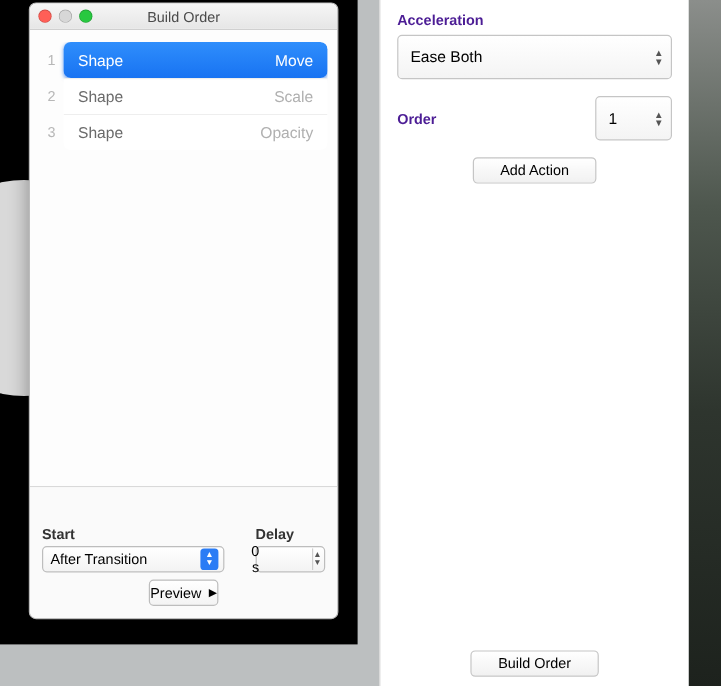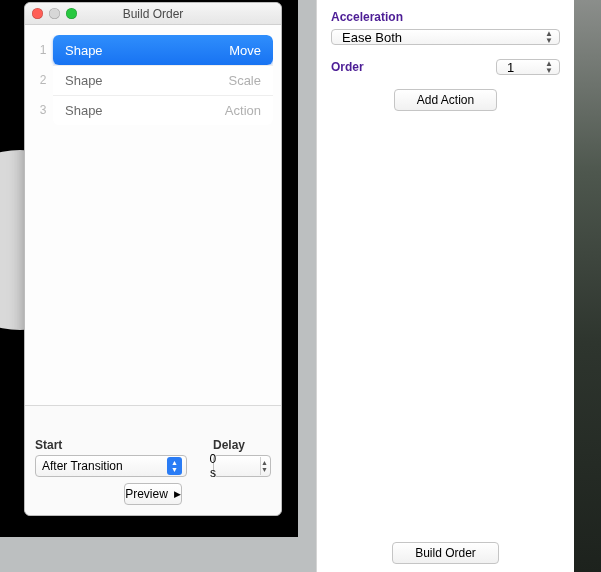--- a/index.html
+++ b/index.html
@@ -91,21 +91,21 @@
 
   
   .inspector {
     position:absolute; left:316px; top:0; width:258px; height:572px;
     background:#fff; border-left:1px solid #d4d4d4;
     padding:10px 14px 0; font-size:12px;
   }
   .field{ margin-bottom:14px;}
   .field > label{ font-weight:600; font-size:12px; color:#4c1d95; display:block; margin-bottom:5px;}
   .dropdown{
-    height:16px; border:1px solid #c5c5c5; border-radius:4px;
+    height:37px; border:1px solid #c5c5c5; border-radius:4px;
     background:linear-gradient(#fff,#f4f4f4);
     display:flex; align-items:center; justify-content:space-between;
     padding:0 6px 0 10px; font-size:13px; width:100%;
   }
   .dropdown .dd-arrows{ font-size:8px; line-height:7px; display:flex; flex-direction:column; color:#555;}
   .order-row{ display:flex; align-items:center; justify-content:space-between;}
   .order-row .dropdown{ width:64px; justify-content:space-between;}
   .center-row{ display:flex; justify-content:center;}
   .insp-btn{
     height:22px; border:1px solid #c5c5c5; border-radius:4px;
@@ -149,21 +149,21 @@
         <div class="num">2</div>
         <div class="card">
           <span class="name">Shape</span>
           <span class="effect">Scale</span>
         </div>
       </div>
       <div class="row">
         <div class="num">3</div>
         <div class="card">
           <span class="name">Shape</span>
-          <span class="effect">Action</span>
+          <span class="effect">Opacity</span>
         </div>
       </div>
     </div>
   </div>
 
   <div class="bottombar">
     <div class="controls-row">
       <div class="ctrl" style="flex:1">
         <label>Start</label>
         <div class="select">

